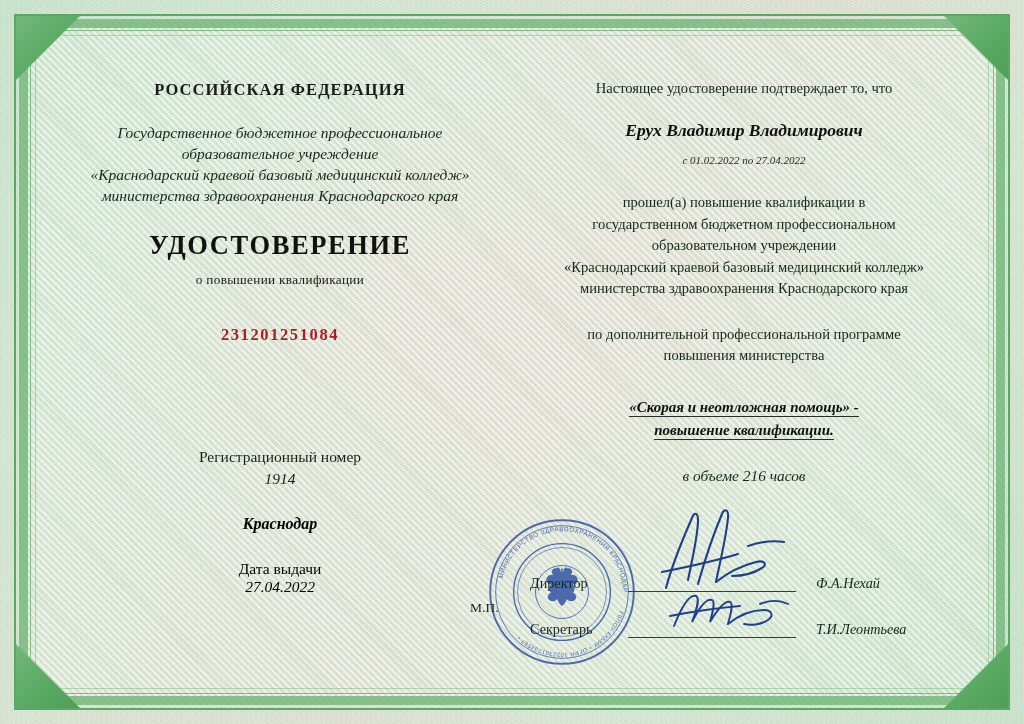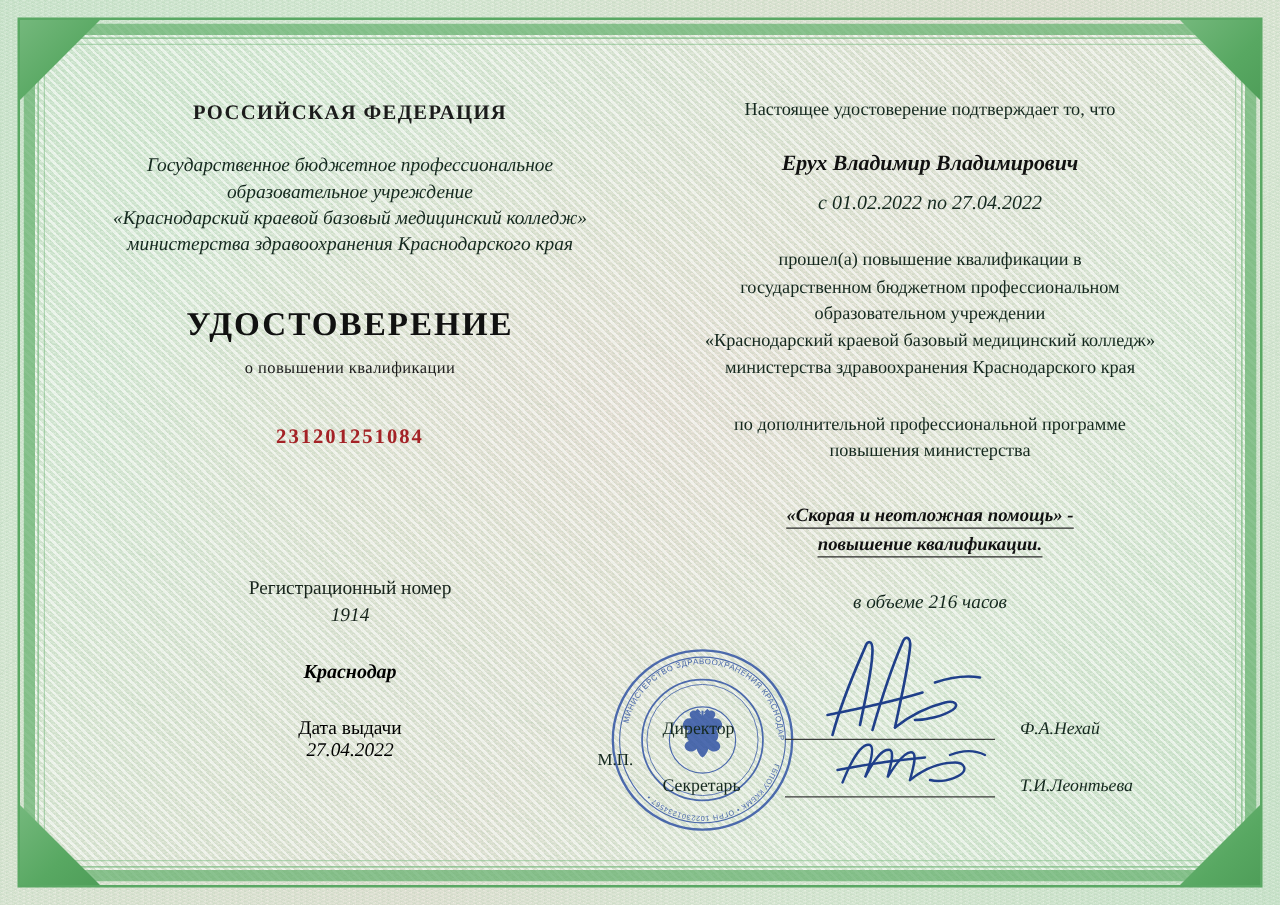--- a/index.html
+++ b/index.html
@@ -103,21 +103,21 @@
   }
   .t-org {
     margin-top: 22px;
     font-size: 15.5px;
     line-height: 21px;
     color: #14281e;
     font-style: italic;
   }
   .t-org div { white-space: nowrap; }
   .t-title {
-    margin-top: 38px;
+    margin-top: 24px;
     font-size: 26.5px;
     font-weight: bold;
     letter-spacing: 1.6px;
     color: #111;
   }
   .t-subtitle {
     margin-top: 11px;
     font-size: 13.2px;
     letter-spacing: 0.35px;
     color: #1b1b1b;
@@ -147,21 +147,21 @@
   }
   .r-name {
     margin-top: 23px;
     font-size: 17.5px;
     font-weight: bold;
     font-style: italic;
     color: #101010;
   }
   .r-period {
     margin-top: 13px;
-    font-size: 16px;
+    font-size: 11px;
     font-style: italic;
     color: #14281e;
   }
   .r-body {
     margin-top: 26px;
     font-size: 14.6px;
     line-height: 21.5px;
     color: #14281e;
   }
   .r-body div { white-space: nowrap; }
@@ -209,21 +209,21 @@
   .sig-line {
     width: 168px;
     border-bottom: 1px solid #3a3a3a;
     height: 17px;
     position: relative;
   }
   .sig-name { font-style: italic; white-space: nowrap; }
 
   .mp {
     position: absolute;
-    left: 8px;
+    left: 0px;
     top: 44px;
     font-size: 13.5px;
     color: #14281e;
   }
 
   
   .seal {
     position: absolute;
     left: 484px;
     top: 514px;

